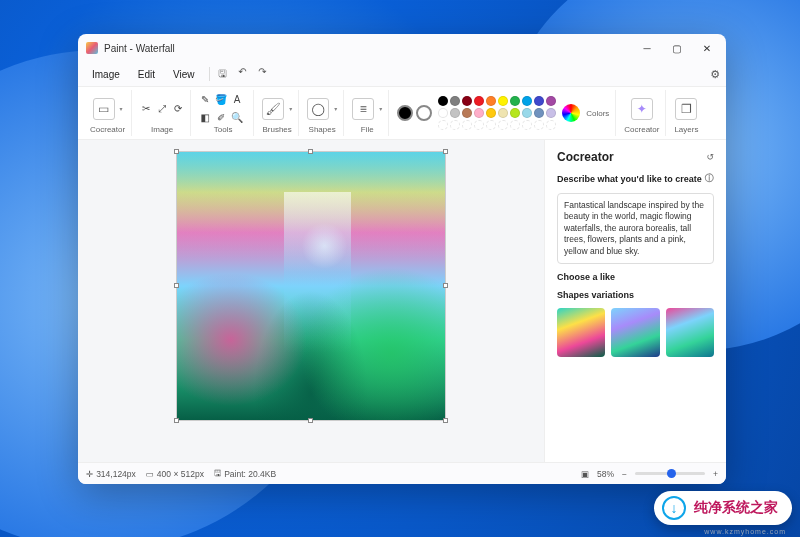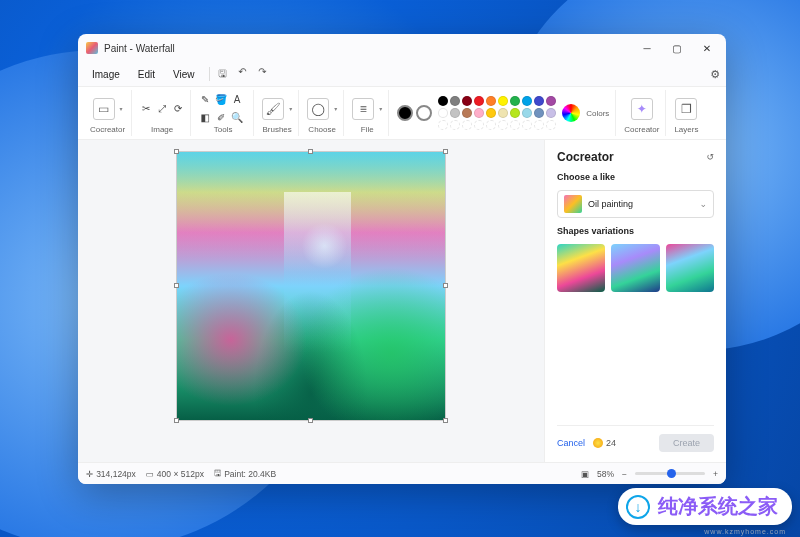--- a/index.html
+++ b/index.html
@@ -74,21 +74,21 @@
   .btn-create { background:#e5e7eb; color:#9ca3af; border:none; border-radius:4px; padding:4px 14px; font-size:9px; margin-left:auto;}
 
   .statusbar { height:22px; background:#fbfbfd; border-top:1px solid #eee; display:flex; align-items:center; padding:0 8px; font-size:8.5px; color:#555; gap:10px; }
   .status-item { display:flex; align-items:center; gap:3px; }
   .statusbar .right { margin-left:auto; display:flex; align-items:center; gap:8px; }
   .zoom-slider { width:70px; height:3px; background:#ddd; border-radius:2px; position:relative; }
   .zoom-thumb { position:absolute; left:45%; top:-3px; width:9px; height:9px; border-radius:50%; background:#2563eb; }
 
   .watermark-badge { position:absolute; right:8px; bottom:12px; background:#fff; border-radius:18px; padding:5px 14px 5px 8px; display:flex; align-items:center; gap:8px; box-shadow:0 4px 12px rgba(0,0,0,.25); }
   .wm-icon { width:24px; height:24px; border-radius:50%; border:2px solid #0ea5e9; display:flex; align-items:center; justify-content:center; color:#0ea5e9; font-weight:bold; font-size:14px; }
-  .wm-text { font-size:20px; font-weight:700; color:#8b5cf6; white-space:nowrap; }
+  .wm-text { font-size:14px; font-weight:700; color:#be185d; white-space:nowrap; }
   .wm-sub { position:absolute; right:14px; bottom:2px; font-size:7px; color:#94a3b8; letter-spacing:1px; }
 </style>
 </head>
 <body>
 
 <div class="wallpaper"></div>
 
 <div class="window">
 
   <div class="titlebar">
@@ -147,21 +147,21 @@
           <div class="big-icon">🖌</div>
           <span class="dropdown-caret">▾</span>
         </div>
       <div class="label">Brushes</div>
     </div>
     <div class="ribbon-group">
       <div class="icons">
           <div class="big-icon">◯</div>
           <span class="dropdown-caret">▾</span>
         </div>
-      <div class="label">Choose</div>
+      <div class="label">Shapes</div>
     </div>
     <div class="ribbon-group">
       <div class="icons">
           <div class="big-icon">≡</div>
           <span class="dropdown-caret">▾</span>
         </div>
       <div class="label">File</div>
     </div>
     <div class="ribbon-group" style="flex-direction:row;gap:6px;align-items:center;justify-content:space-between;">
       <div style="display:flex;gap:3px;align-items:center;">
@@ -237,39 +237,31 @@
         <div class="handle h-b"></div>
         <div class="handle h-br"></div>
       </div>
     </div>
 
     <div class="side-panel">
       <div class="panel-header">
         <div class="panel-title">Cocreator</div>
         <span style="color:#666;">↺</span>
       </div>
+      <div class="panel-sub">
+        <span>Describe what you'd like to create</span>
+        <span style="color:#888;">ⓘ</span>
+      </div>
+      <div class="prompt-box">Fantastical landscape inspired by the beauty in the world, magic flowing waterfalls, the aurora borealis, tall trees, flowers, plants and a pink, yellow and blue sky.</div>
       <div class="panel-sub">Choose a like</div>
-      <div class="style-select">
-        <div class="style-thumb"></div>
-        <span>Oil painting</span>
-        <span class="chev">⌄</span>
-      </div>
       <div class="panel-sub">Shapes variations</div>
       <div class="variations">
         <div class="var-thumb v1"></div>
         <div class="var-thumb v2"></div>
         <div class="var-thumb v3"></div>
-      </div>
-      <div class="panel-footer">
-        <button class="btn-cancel">Cancel</button>
-        <div class="credits">
-          <div class="coin"></div>
-          <span>24</span>
-        </div>
-        <button class="btn-create">Create</button>
       </div>
     </div>
   </div>
 
   <div class="statusbar">
     <div class="status-item">
       <span>✛</span>
       <span>314,124px</span>
     </div>
     <div class="status-item">

